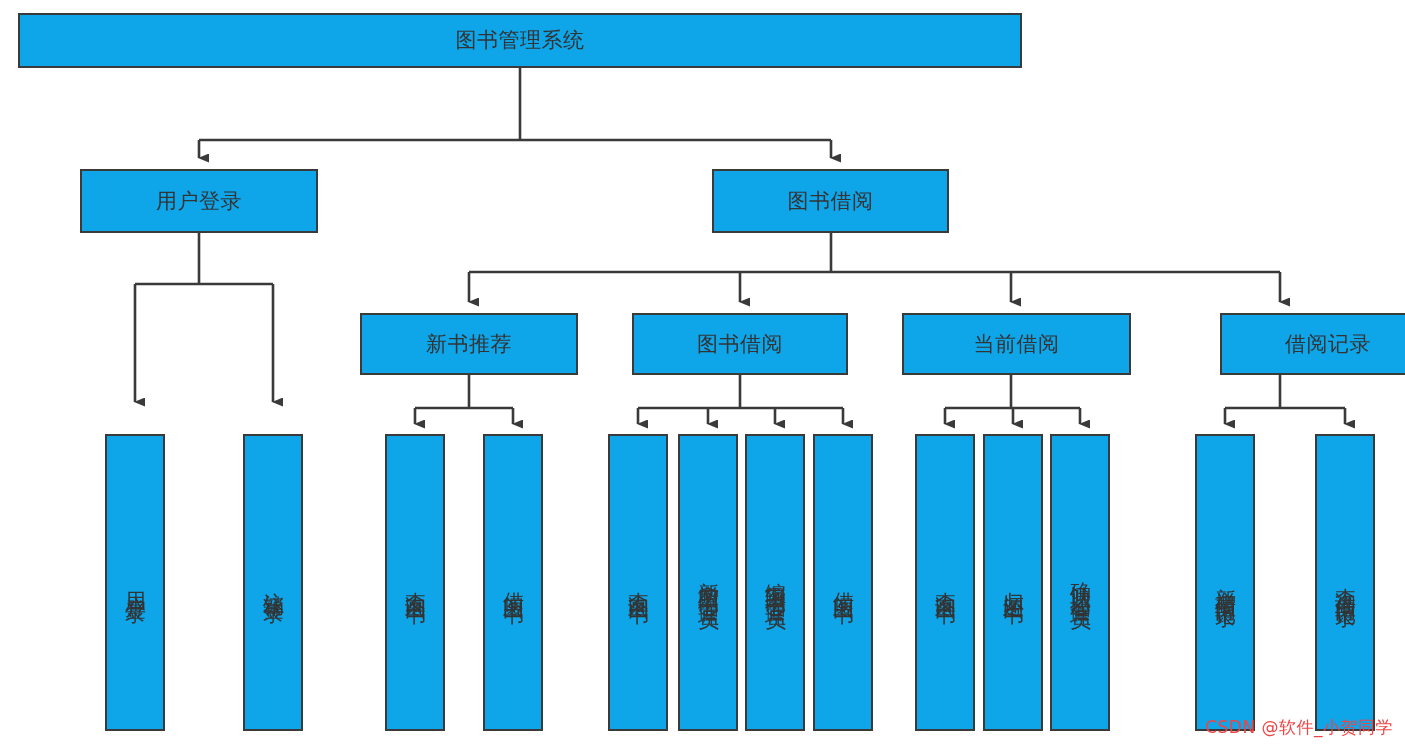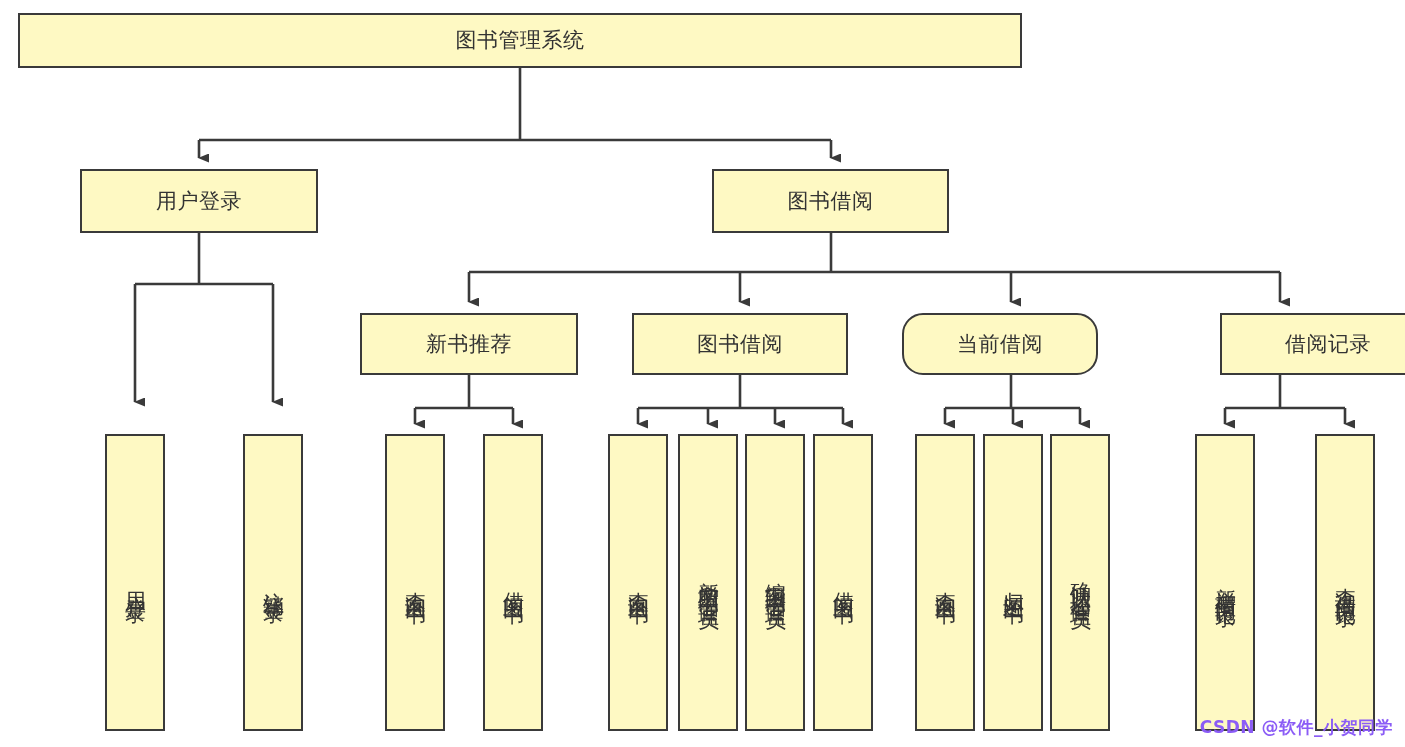--- a/index.html
+++ b/index.html
@@ -21,21 +21,21 @@
   svg.wires {
     position: absolute;
     left: 0;
     top: 0;
     width: 1405px;
     height: 747px;
   }
   .node {
     position: absolute;
     box-sizing: border-box;
-    background: #fef9c3;
+    background: #0ea5e9;
     border: 2.5px solid #3a3a3a;
     display: flex;
     align-items: center;
     justify-content: center;
     z-index: 2;
   }
   .node-label {
     color: #333333;
     font-size: 21px;
     line-height: 1.18;
@@ -50,27 +50,26 @@
     font-size: 21px;
   }
   .node.vertical {
     align-items: center;
     justify-content: center;
   }
   .watermark {
     position: absolute;
     right: 12px;
     bottom: 8px;
-    color: #8b5cf6;
+    color: #ef4444;
     font-size: 17px;
     letter-spacing: 0.5px;
     white-space: nowrap;
     z-index: 3;
     font-family: "DejaVu Sans", "Liberation Sans", sans-serif;
-    font-weight: bold;
   }
 </style>
 </head>
 <body>
 
 <div id="diagram-root">
 
   <svg class="wires" viewBox="0 0 1405 747">
     <defs>
       <marker id="arrowhead" markerWidth="9" markerHeight="11" refX="4.5" refY="10" orient="auto" markerUnits="userSpaceOnUse">
@@ -133,21 +132,21 @@
   <div class="node" style="left:712px; top:169px; width:237px; height:64px;">
     <span class="node-label">图书借阅</span>
   </div>
 
   <div class="node" style="left:632px; top:313px; width:216px; height:62px;">
     <span class="node-label">图书借阅</span>
   </div>
   <div class="node" style="left:360px; top:313px; width:218px; height:62px;">
     <span class="node-label">新书推荐</span>
   </div>
-  <div class="node" style="left:902px; top:313px; width:196px; height:62px;border-radius:21px;">
+  <div class="node" style="left:902px; top:313px; width:229px; height:62px;">
     <span class="node-label">当前借阅</span>
   </div>
   <div class="node" style="left:1172px; top:313px; width:216px; height:62px;margin-left:48px;">
     <span class="node-label">借阅记录</span>
   </div>
 
   <div class="node vertical" style="left:105px; top:434px; width:60px; height:297px;">
     <span class="node-label">用户登录</span>
   </div>
   <div class="node vertical" style="left:243px; top:434px; width:60px; height:297px;">

